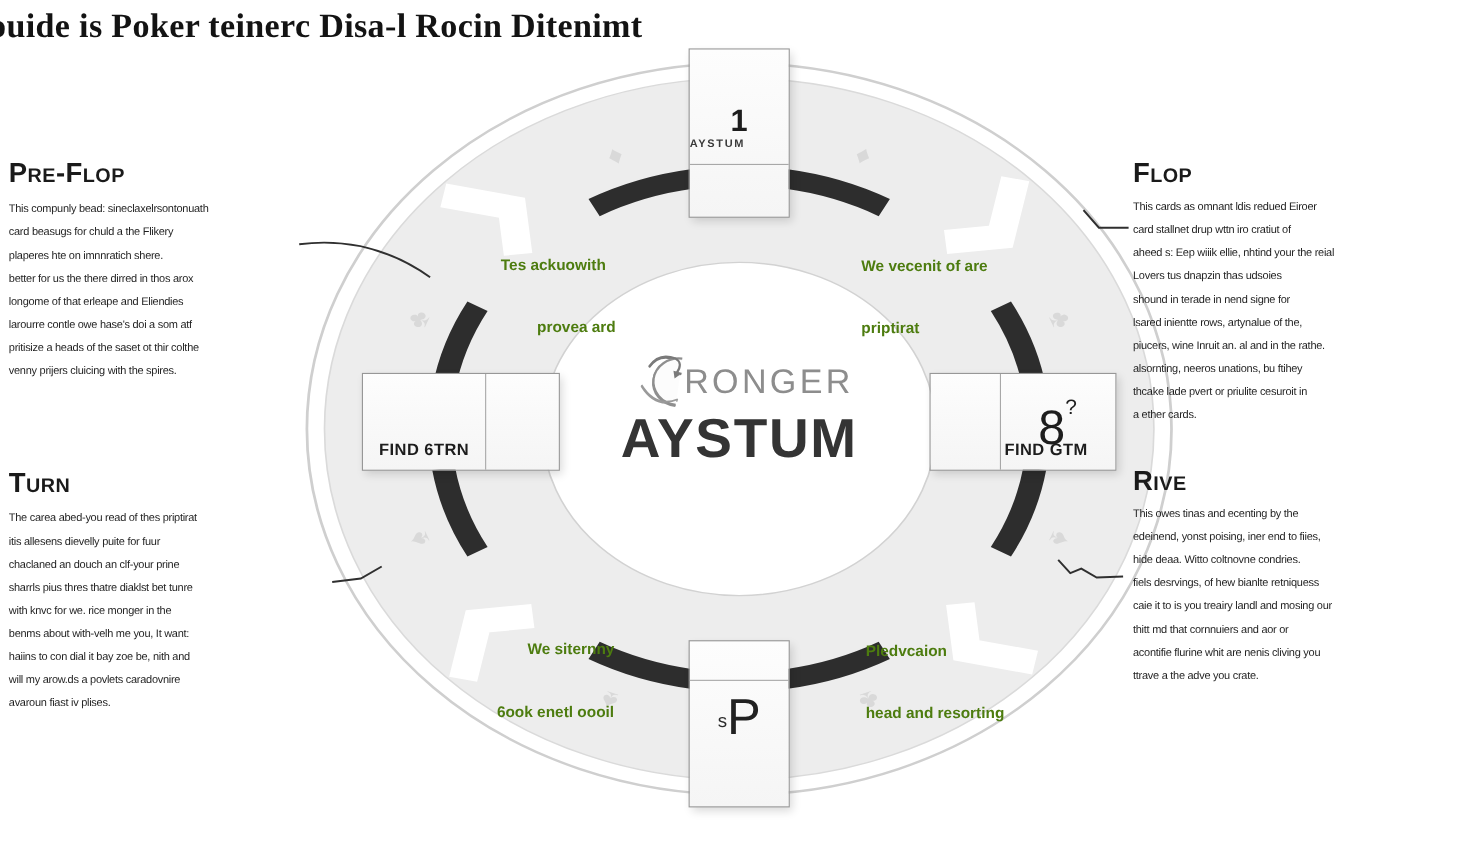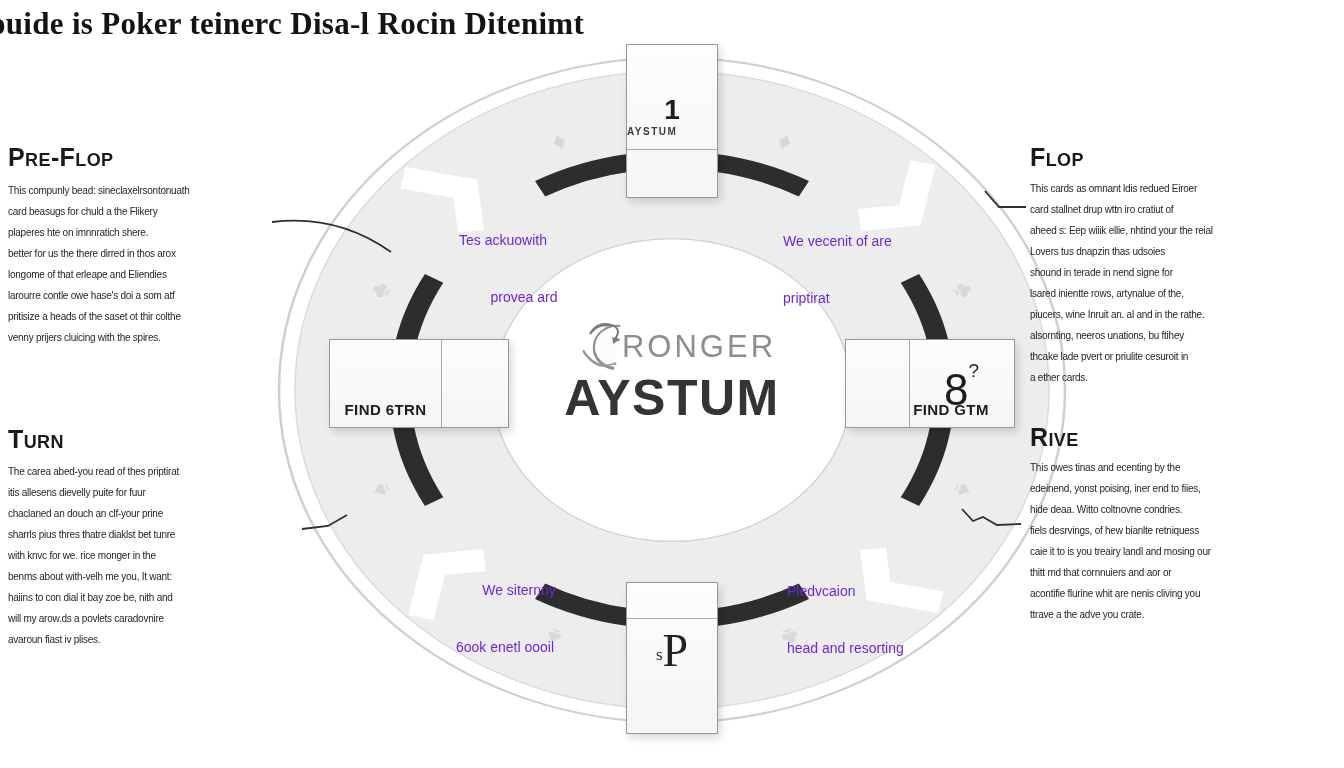--- a/index.html
+++ b/index.html
@@ -16,21 +16,21 @@
   
   .section-heading{
     font-variant:small-caps;font-weight:700;font-size:25px;color:#1a1a1a;
     letter-spacing:.4px;white-space:pre;
   }
   .section-body{
     font-size:10px;line-height:21px;color:#1f1f1f;white-space:pre;letter-spacing:-.25px;
   }
   
   .ring-label{
-    font-size:14px;font-weight:400;color:#6d28d9;line-height:19px;white-space:pre;
+    font-size:14px;font-weight:700;color:#4d7c0f;line-height:19px;white-space:pre;
   }
   .ring-label span{display:block;}
   .center-x{transform:translateX(-50%);text-align:center;}
   .shift-r{position:relative;left:21px;}
   .shift-l{position:relative;left:-14px;}
   
   .tab{
     position:absolute;background:linear-gradient(180deg,#fdfdfd,#f5f5f5);
     border:1px solid #979797;box-shadow:3px 4px 8px rgba(0,0,0,.15);
   }
@@ -41,21 +41,21 @@
   .node-label{font-weight:700;color:#1d1d1d;letter-spacing:.4px;font-size:15px;white-space:pre;}
   .tab-top .node-big{position:absolute;top:50px;width:100%;text-align:center;font-size:28px;line-height:30px;}
   .tab-top .node-label{position:absolute;top:81px;width:100%;text-align:left;font-size:10px;letter-spacing:1.5px;color:#3a3a3a;}
   .tab-left .node-big{position:absolute;top:16px;left:0;width:111px;text-align:center;
     font-family:"Liberation Serif",serif;font-size:40px;line-height:42px;letter-spacing:-4px;}
   .tab-left .node-label{position:absolute;top:61px;left:0;width:111px;text-align:center;}
   .tab-right .node-big{position:absolute;top:8px;left:63px;width:105px;text-align:center;
     font-size:44px;line-height:46px;font-weight:400;}
   .tab-right .sup{display:inline;font-size:19px;vertical-align:28px;font-weight:400;}
   .tab-right .node-label{position:absolute;top:61px;left:63px;width:84px;text-align:center;}
-  .tab-bottom .pair{position:absolute;top:44px;width:100%;text-align:center;font-family:Liberation Serif, serif;}
+  .tab-bottom .pair{position:absolute;top:44px;width:100%;text-align:center;font-family:Liberation Sans, sans-serif;}
   .tab-bottom .prefix{display:inline;font-size:17px;color:#2a2a2a;vertical-align:6px;}
   .tab-bottom .node-big{display:inline;font-size:46px;line-height:48px;font-weight:500;color:#222;}
   
   .center-brand{left:672px;top:321px;transform:translateX(-50%);text-align:center;}
   .brand-row{display:flex;align-items:center;justify-content:center;}
   .brand-top{font-size:31px;color:#8d8d8d;letter-spacing:3px;font-weight:500;white-space:pre;}
   .brand-name{font-size:50px;font-weight:800;color:#343434;letter-spacing:1.5px;margin-top:-4px;white-space:pre;}
 </style>
 </head>
 <body>

